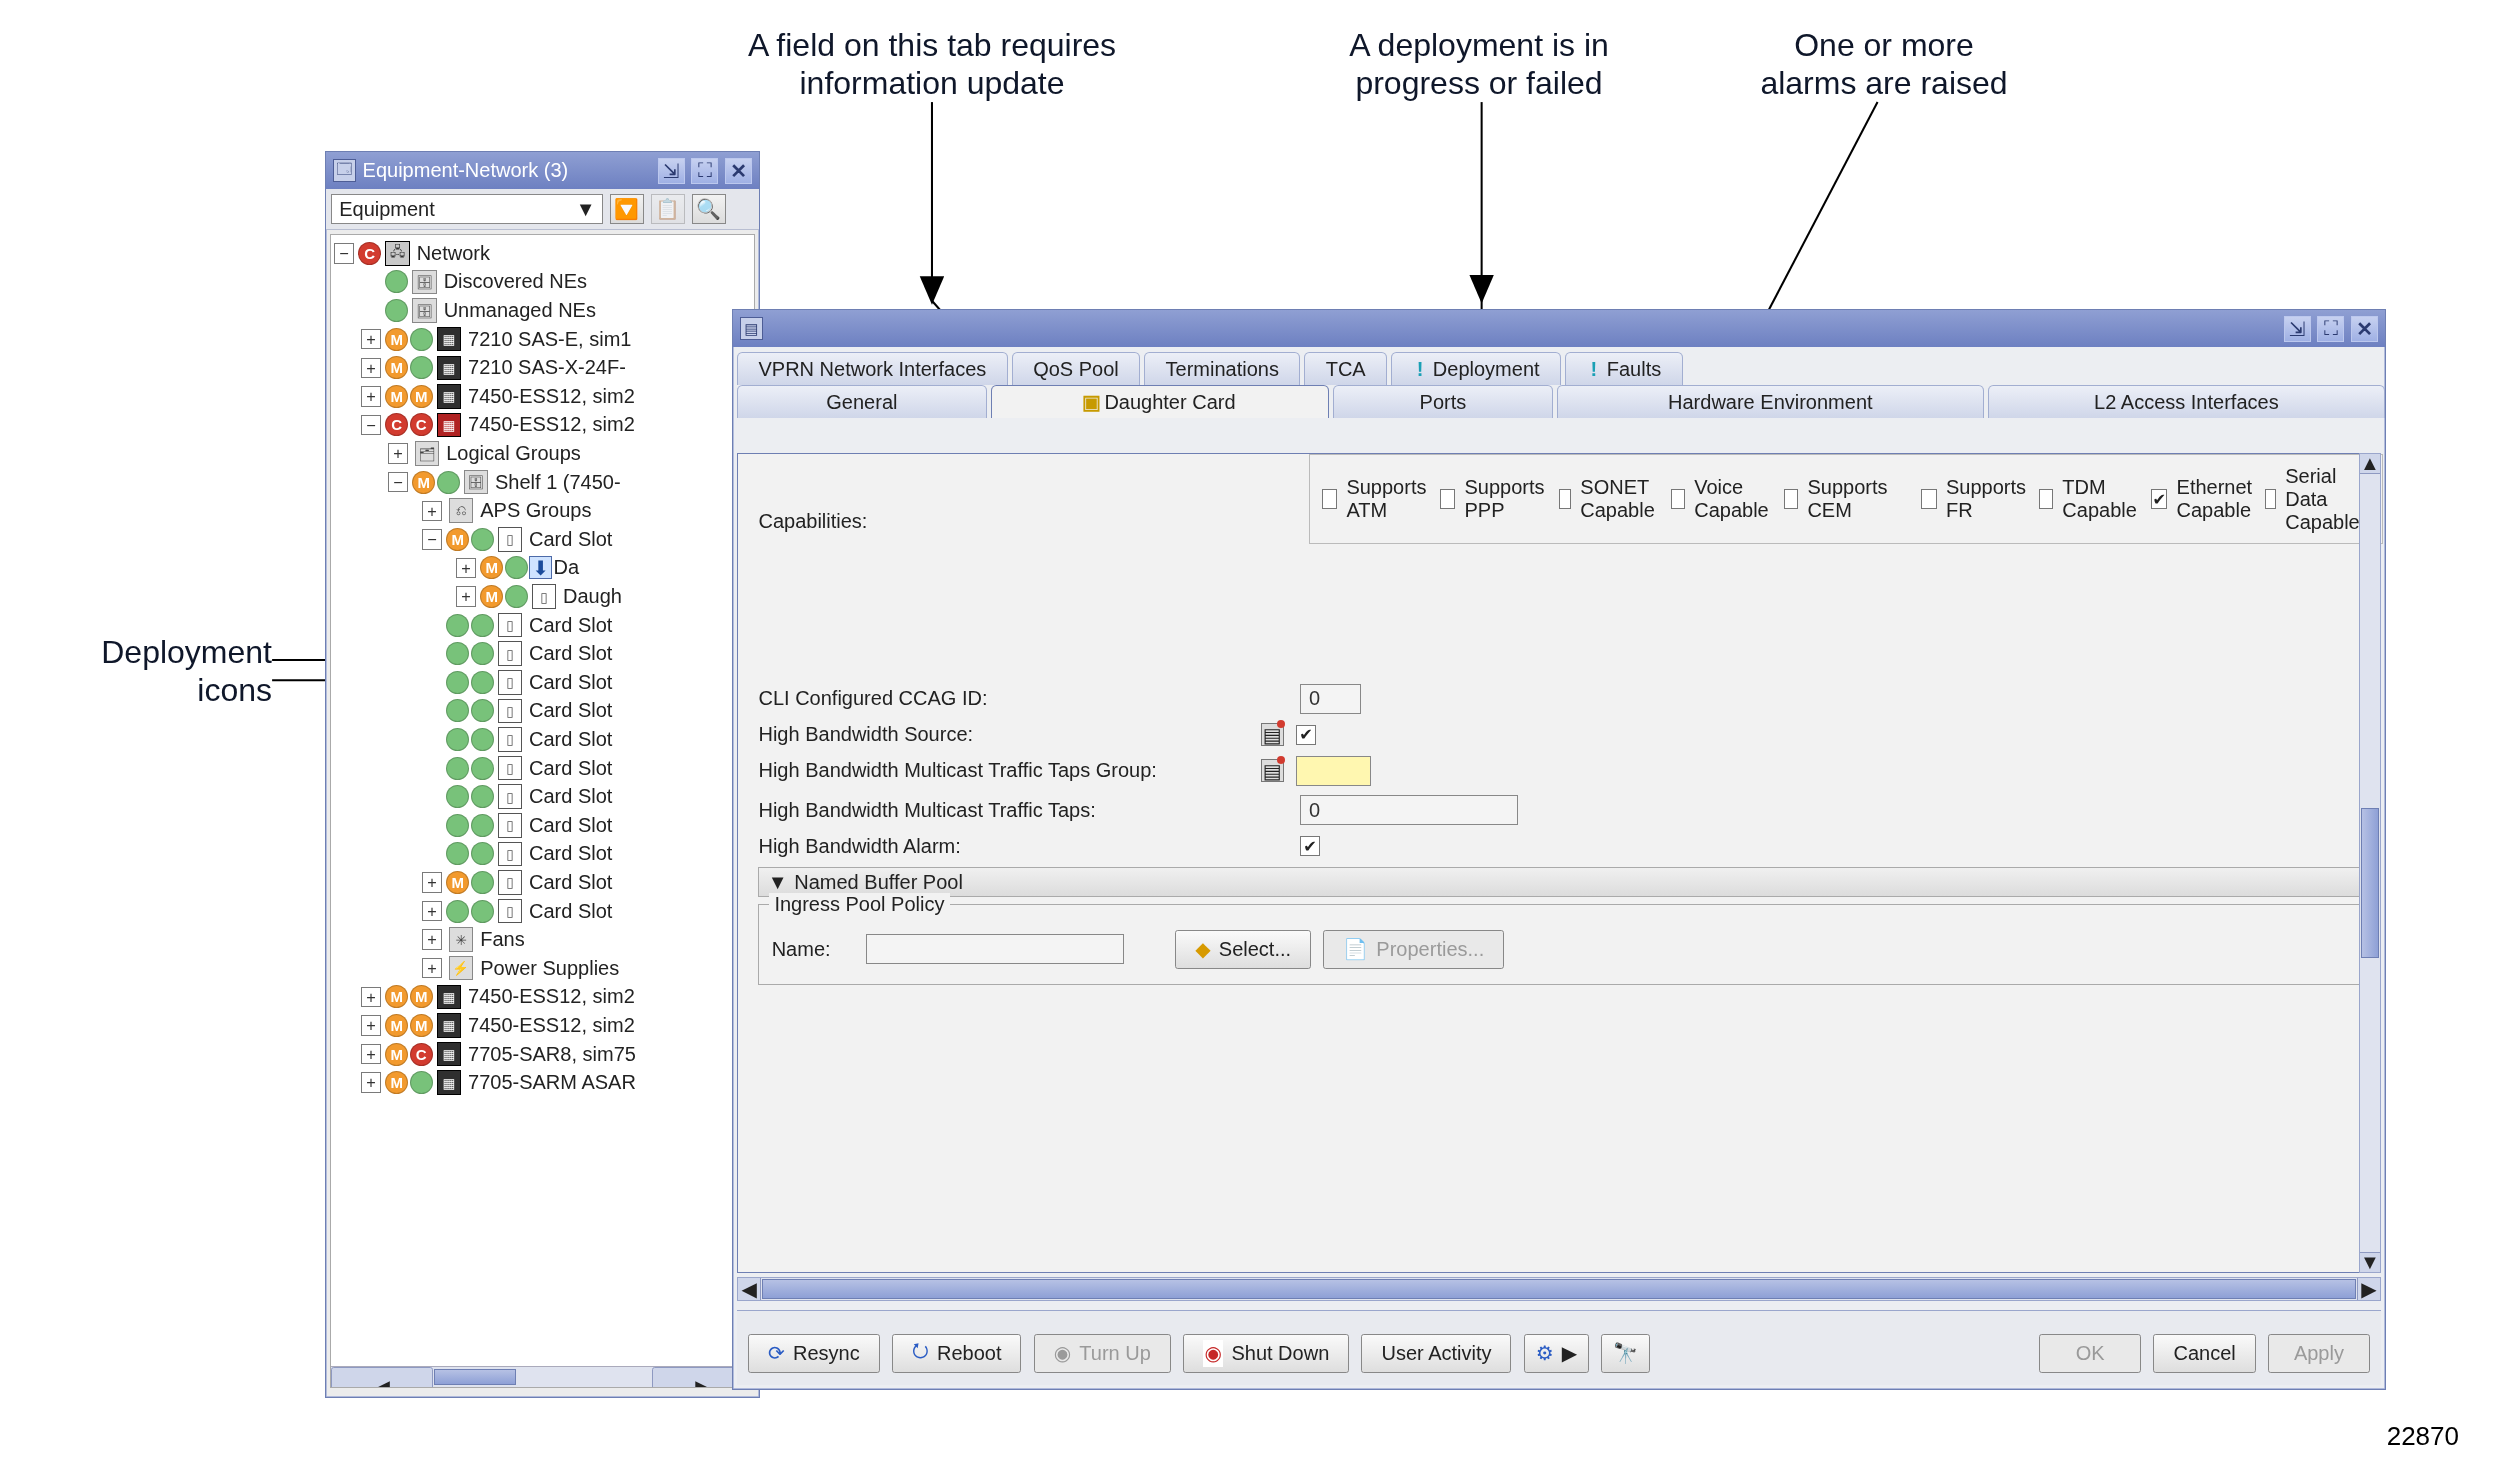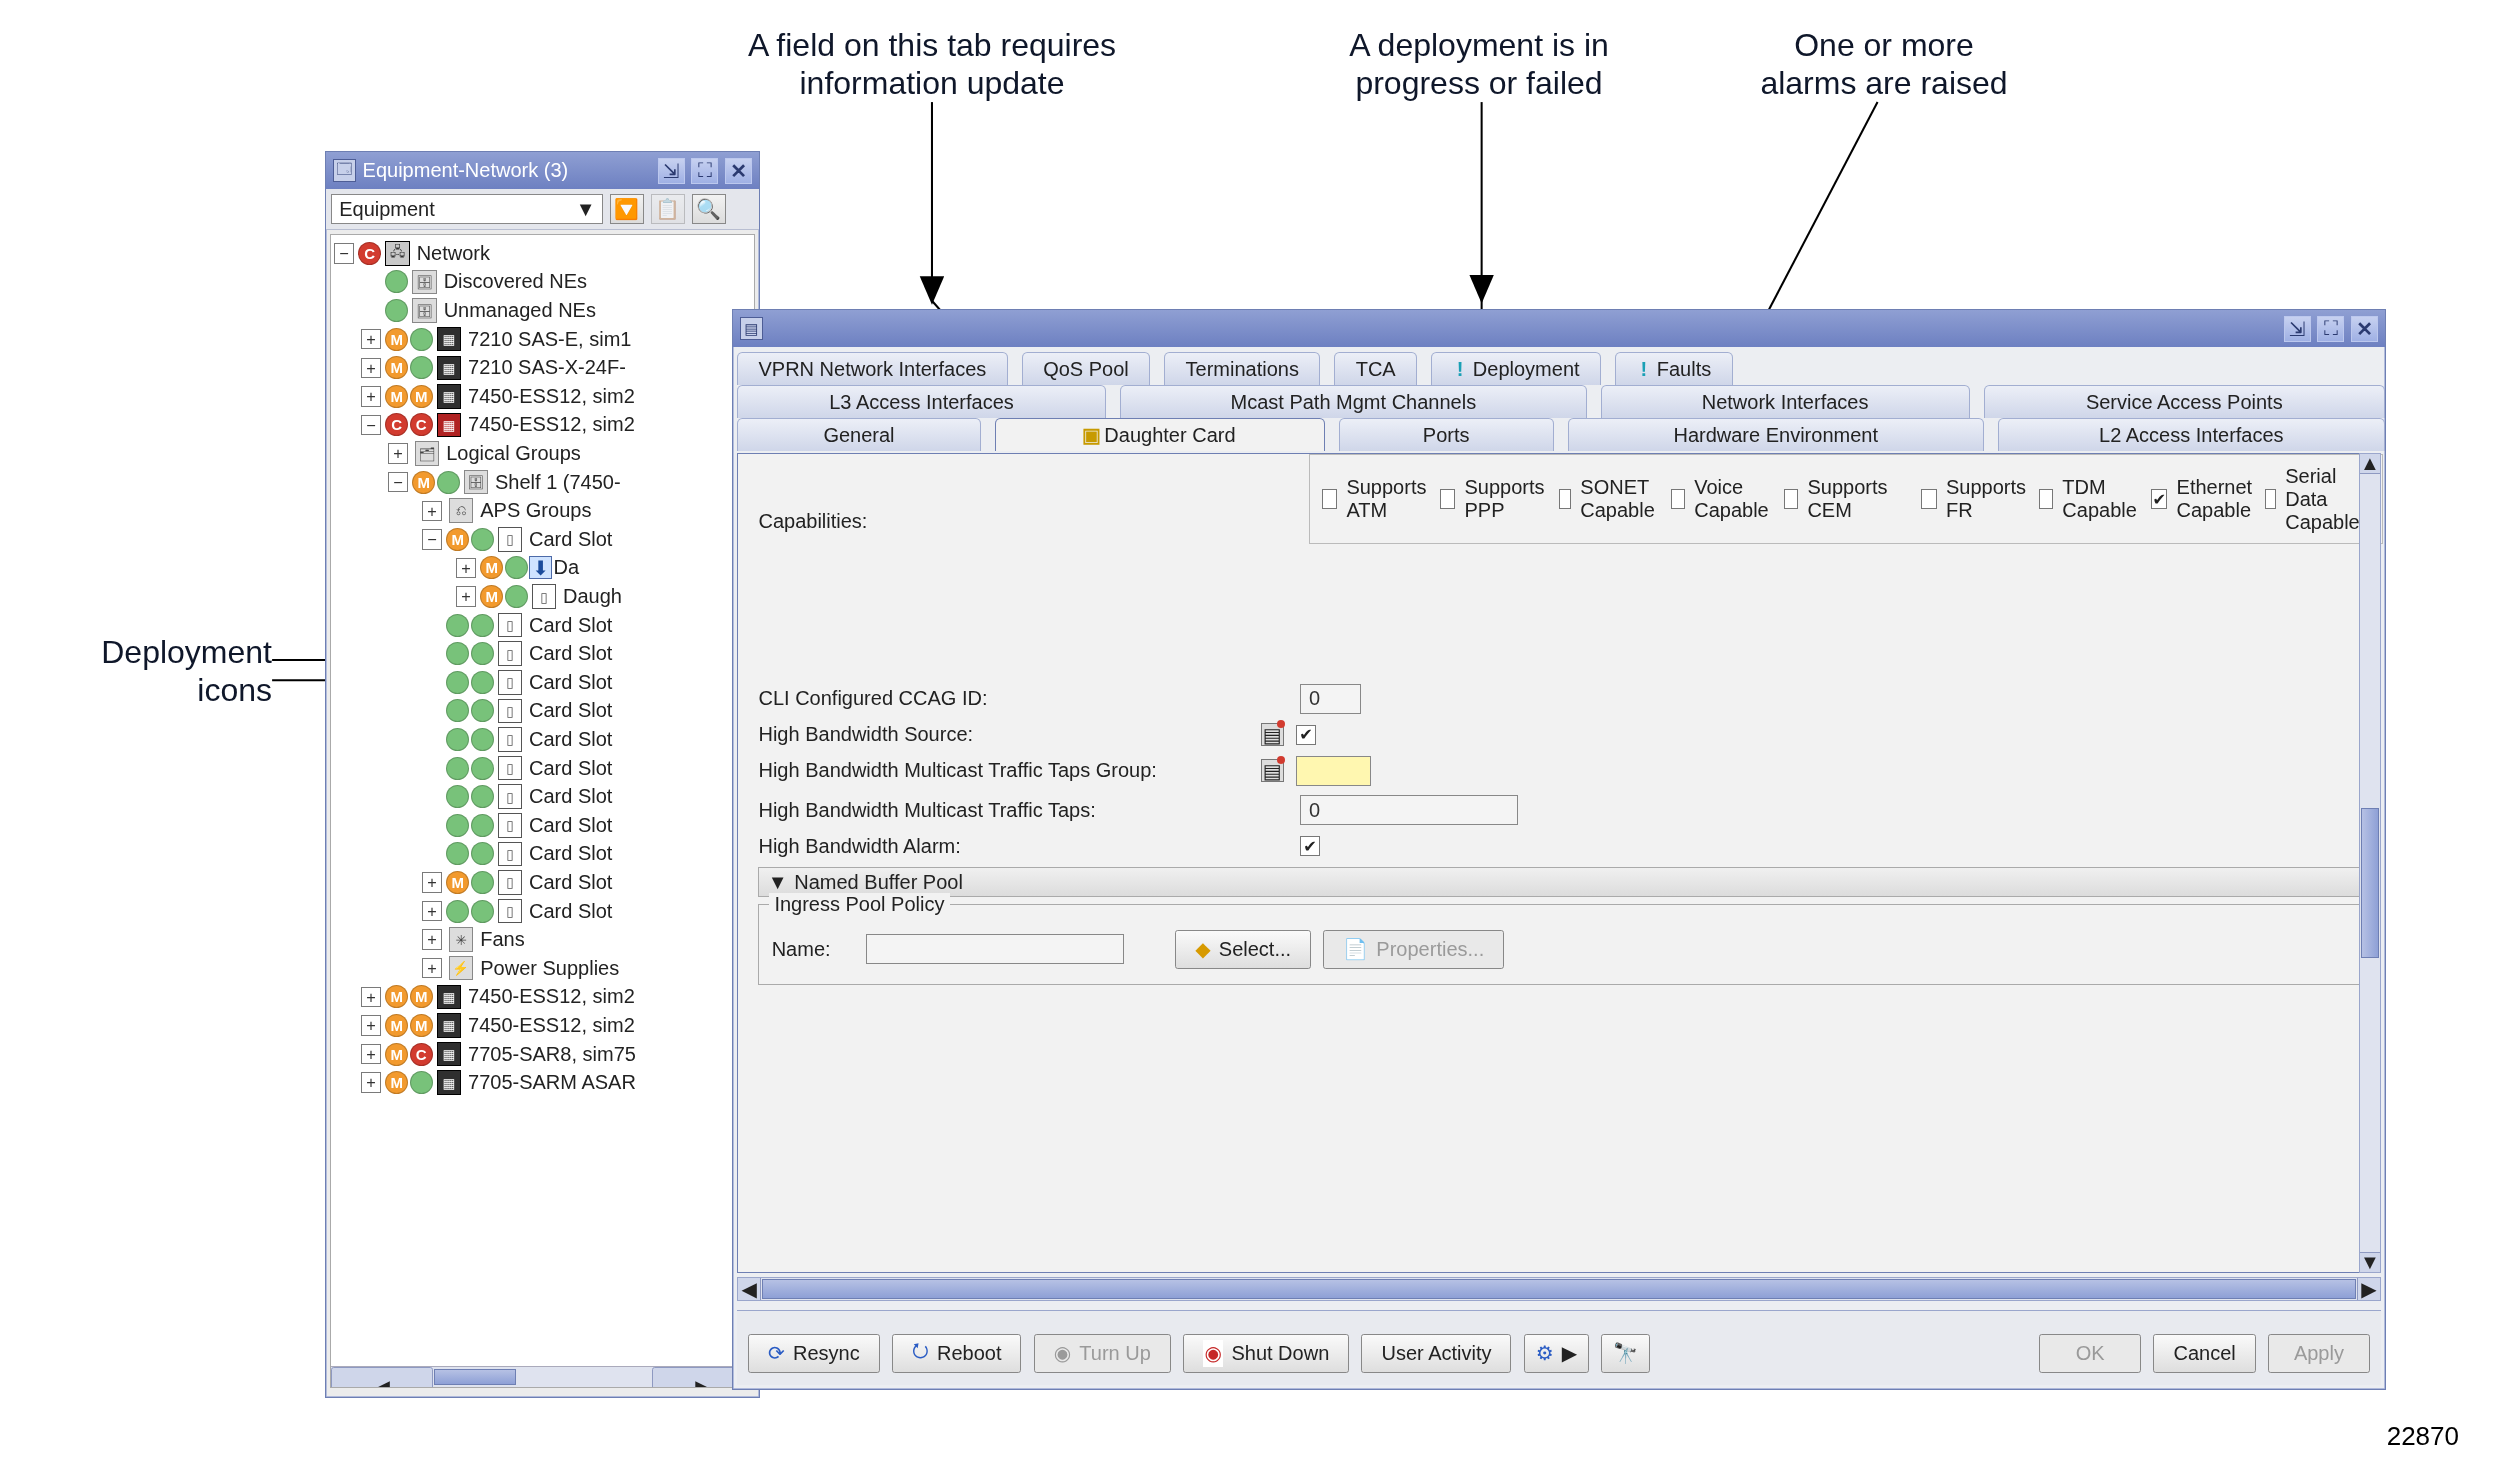--- a/index.html
+++ b/index.html
@@ -83,21 +83,21 @@
   .indent{display:inline-block;}
 
   
   .hscroll{position:absolute;left:0;right:0;bottom:0;height:20.4px;background:var(--scroll-track);border-top:0.7px solid #aab;display:flex;}
   .hscroll .btn{width:20.4px;background:#cfd6ea;border:0.7px solid #8e99c1;display:flex;align-items:center;justify-content:center;cursor:pointer;}
   .hscroll .thumb{flex:0 0 82px;margin:1.4px;background:linear-gradient(#b6c1e4,#8ea0d6);border:0.7px solid #6e7fb3;}
   .hscroll .track{flex:1;}
 
   
   .detail{background:#eceef2;}
-  .tabsrow{display:flex;gap:14px;padding-left:4.1px;}
+  .tabsrow{display:flex;gap:4px;padding-left:4.1px;}
   .tabsrow .tab{
     padding:4.1px 20.4px;height:33px;display:flex;align-items:center;gap:5.4px;
     background:linear-gradient(#eceff7,#cfd6e9);border:0.7px solid #a2aed1;border-bottom:none;
     border-radius:5.4px 5.4px 0 0;cursor:pointer;font-size:20px;
     white-space:nowrap;
   }
   .tabsrow .tab.sel{background:#f2f2f2;border-color:#6e7fb3;position:relative;z-index:2;}
   .tabsrow .tab .ind{width:15px;height:15px;display:inline-flex;align-items:center;justify-content:center;font-weight:bold;}
   .tabstack{border-top:0.7px solid transparent;}
   .tabpanel{
@@ -466,34 +466,20 @@
       <div class="tab">
           <span>TCA</span>
         </div>
       <div class="tab">
           <span class="ind" style="color:#1aa0b5;">!</span>
           <span>Deployment</span>
         </div>
       <div class="tab">
           <span class="ind" style="color:#1aa0b5;">!</span>
           <span>Faults</span>
-        </div>
-    </div>
-    <div class="tabsrow">
-      <div class="tab" style="flex:1;justify-content:center;">
-          <span>L3 Access Interfaces</span>
-        </div>
-      <div class="tab" style="flex:1.3;justify-content:center;">
-          <span>Mcast Path Mgmt Channels</span>
-        </div>
-      <div class="tab" style="flex:1;justify-content:center;">
-          <span>Network Interfaces</span>
-        </div>
-      <div class="tab" style="flex:1.1;justify-content:center;">
-          <span>Service Access Points</span>
         </div>
     </div>
     <div class="tabsrow">
       <div class="tab" style="flex:.7;justify-content:center;">
           <span>General</span>
         </div>
       <div class="tab sel" style="flex:1;justify-content:center;">
           <span class="ind" style="color:#c79a00;">▣</span>
           <span>Daughter Card</span>
         </div>

